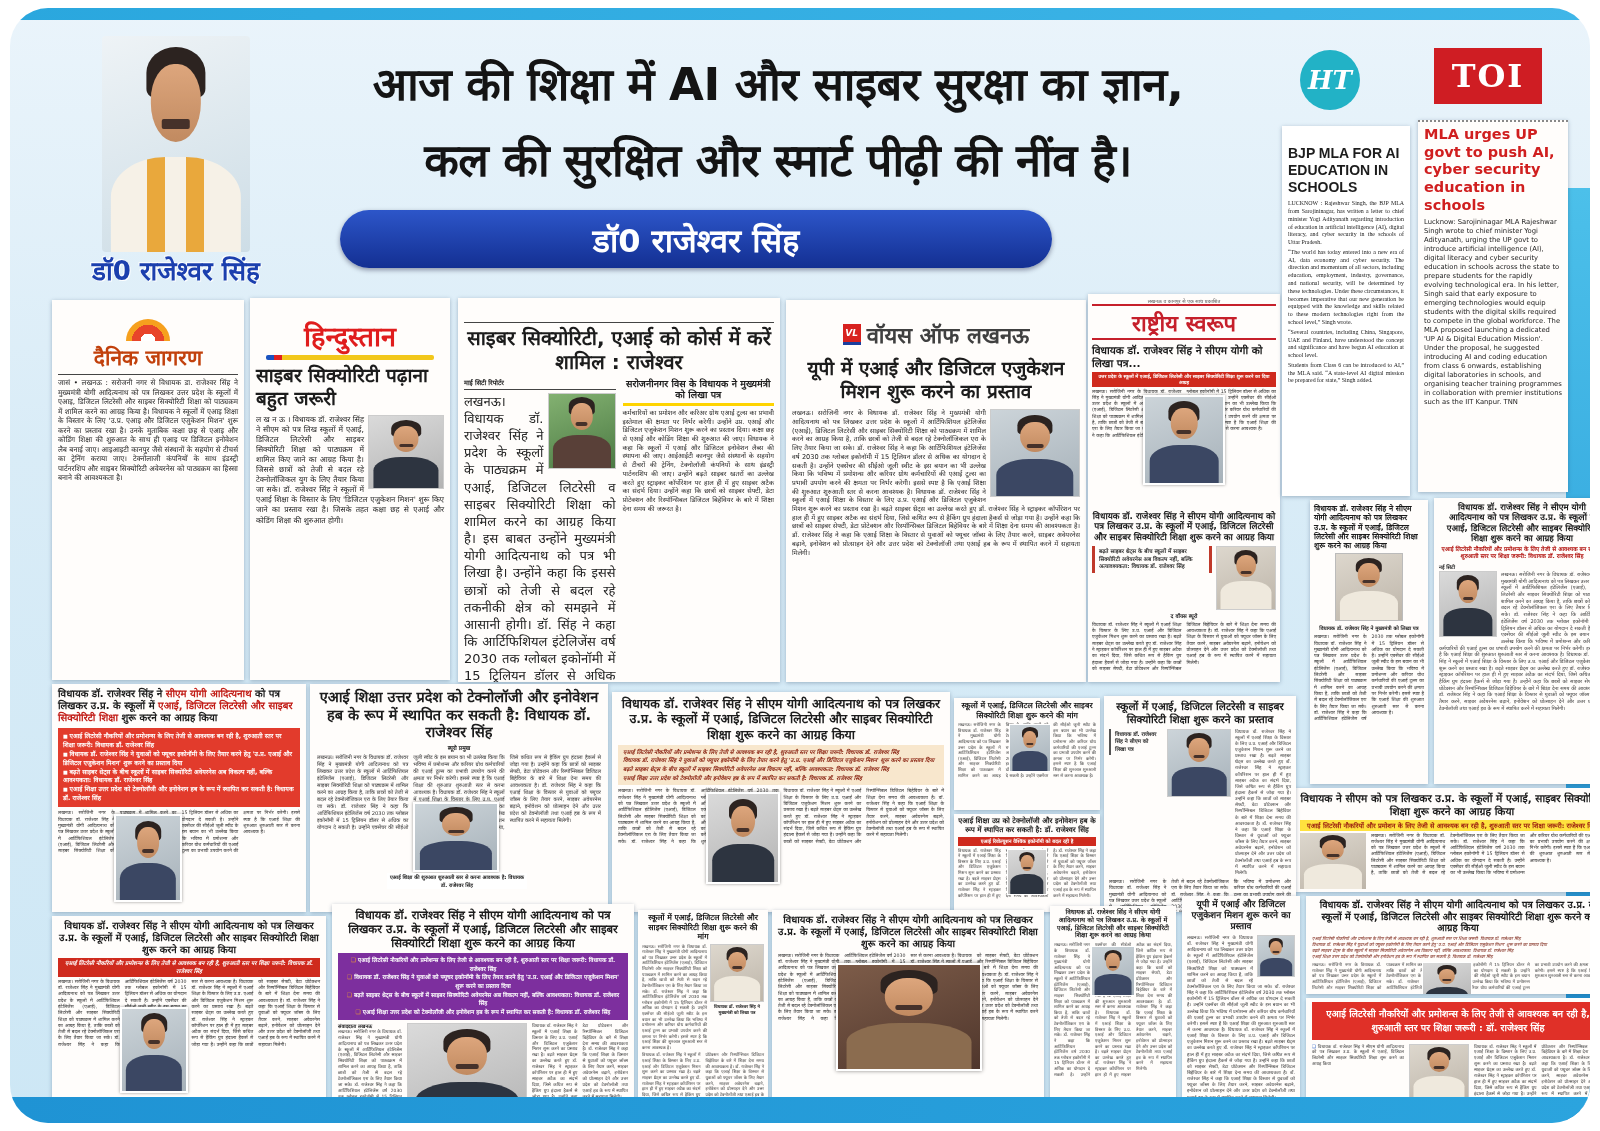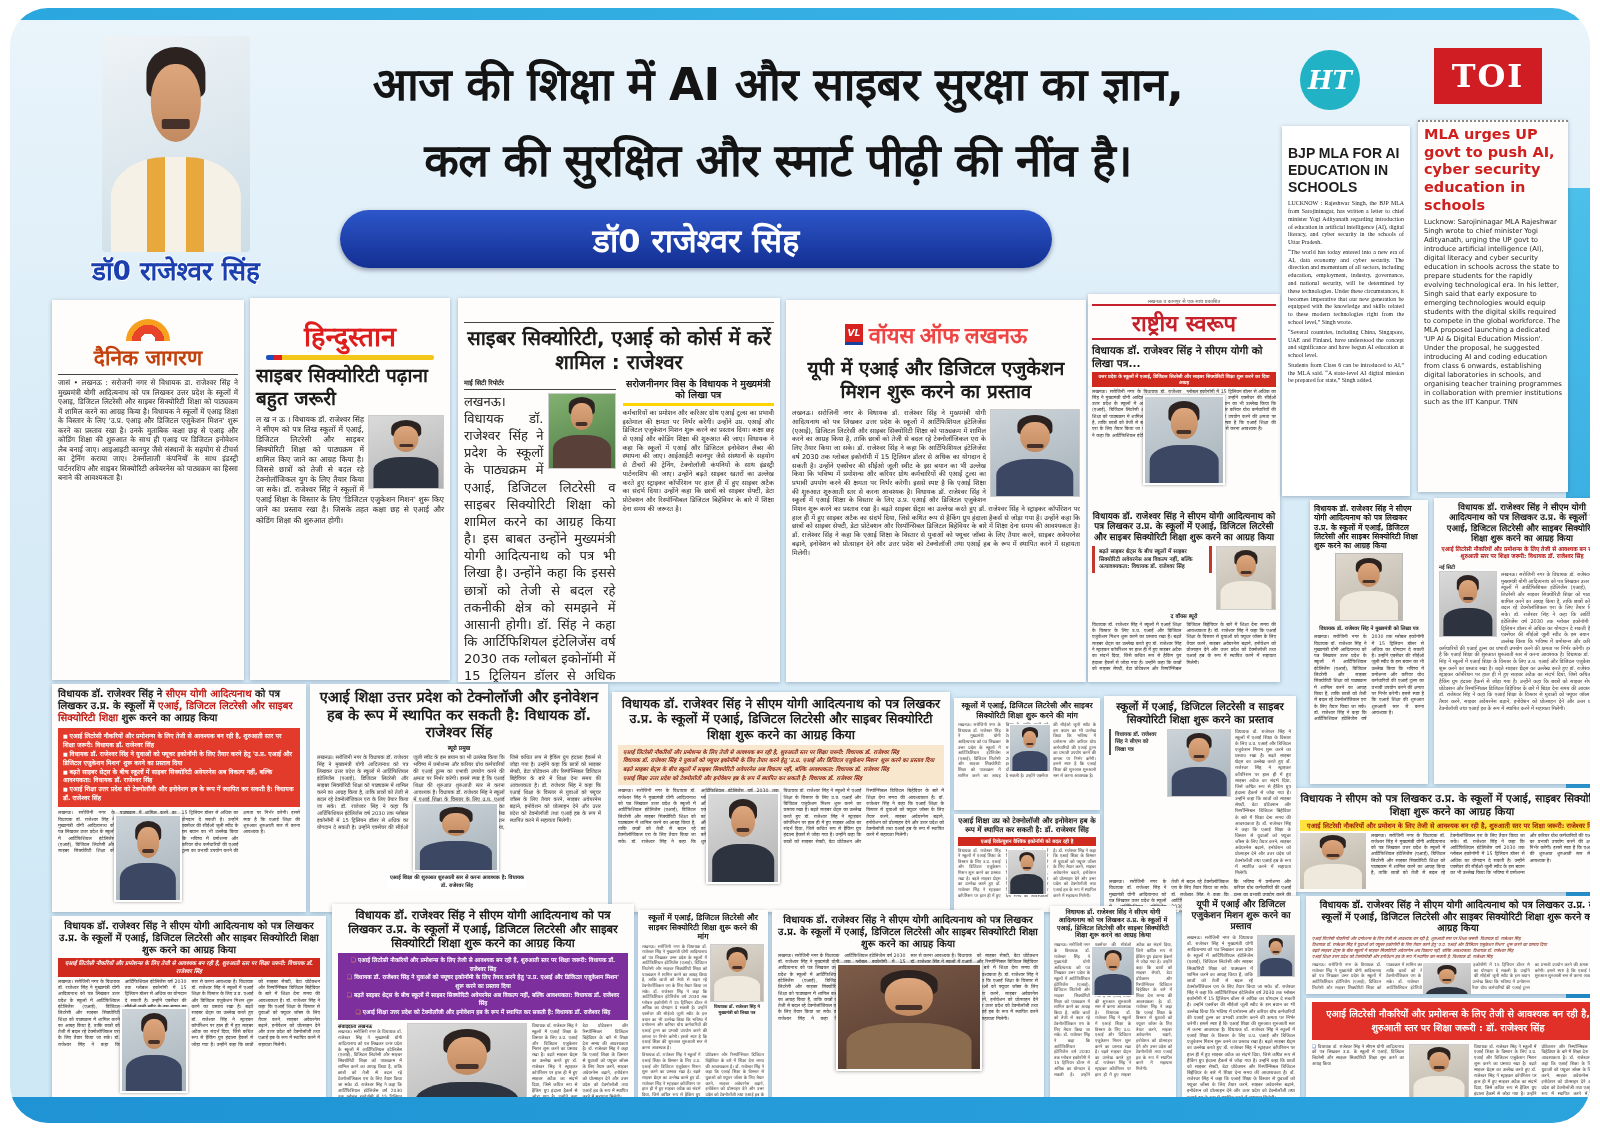--- a/index.html
+++ b/index.html
@@ -49,21 +49,21 @@
   .toi-logo{position:absolute;left:1424px;top:40px;width:108px;height:56px;background:#cf1d23;color:#fff;display:flex;align-items:center;justify-content:center;font-family:"DejaVu Serif","Liberation Serif",serif;font-weight:bold;font-size:32px;letter-spacing:2px;}
 
   
   .mast{display:flex;align-items:center;justify-content:center;gap:6px;margin-bottom:2px;}
   .dj-sun{width:44px;height:22px;border-radius:44px 44px 0 0;background:radial-gradient(circle at 50% 100%, #ffffff 0 24%, #e8442a 24% 52%, #f6a01e 52% 78%, #e8442a 78%);}
   .dj-text{font-size:21px;font-weight:bold;color:#c2410c;}
   .hn-text{font-size:27px;font-weight:bold;color:#e01d1d;text-align:center;}
   .hn-bar{height:5px;margin:1px 10px 4px;background:linear-gradient(90deg,#1a53c0 0 8px,#e02020 8px 16px,#f2c71a 16px 100%);border-radius:2px;}
   .au-text{font-size:28px;font-weight:bold;color:#141414;text-align:center;letter-spacing:1px;}
   .vl-mark{width:18px;height:18px;background:#d8221f;color:#fff;font-size:9px;font-weight:bold;font-style:italic;display:flex;align-items:center;justify-content:center;border-bottom:3px solid #1a3f9e;}
-  .vl-text{font-size:22px;font-weight:bold;color:#ef4444;font-family:Liberation Serif, serif;}
+  .vl-text{font-size:22px;font-weight:bold;color:#404040;}
   .rs-tag{font-size:5px;color:#555;text-align:center;}
   .rs-text{font-size:22px;font-weight:bold;color:#c6202b;text-align:center;border-top:2px solid #c6202b;border-bottom:2px solid #c6202b;padding:1px 0;}
 
   
   .redbox{background:#e23b2c;color:#fff;padding:4px 5px;margin:3px 0;}
   .redbox div{font-size:6.2px;font-weight:bold;line-height:1.45;text-align:left;}
   .redbox div::before{content:"■ ";font-size:5px;}
   .purplebox{background:#7d2f9e;color:#fff;padding:3px 5px;margin:3px 0;text-align:center;}
   .purplebox div{font-size:5.8px;font-weight:bold;line-height:1.5;}
   .purplebox div::before{content:"❏ ";color:#f0a030;}

